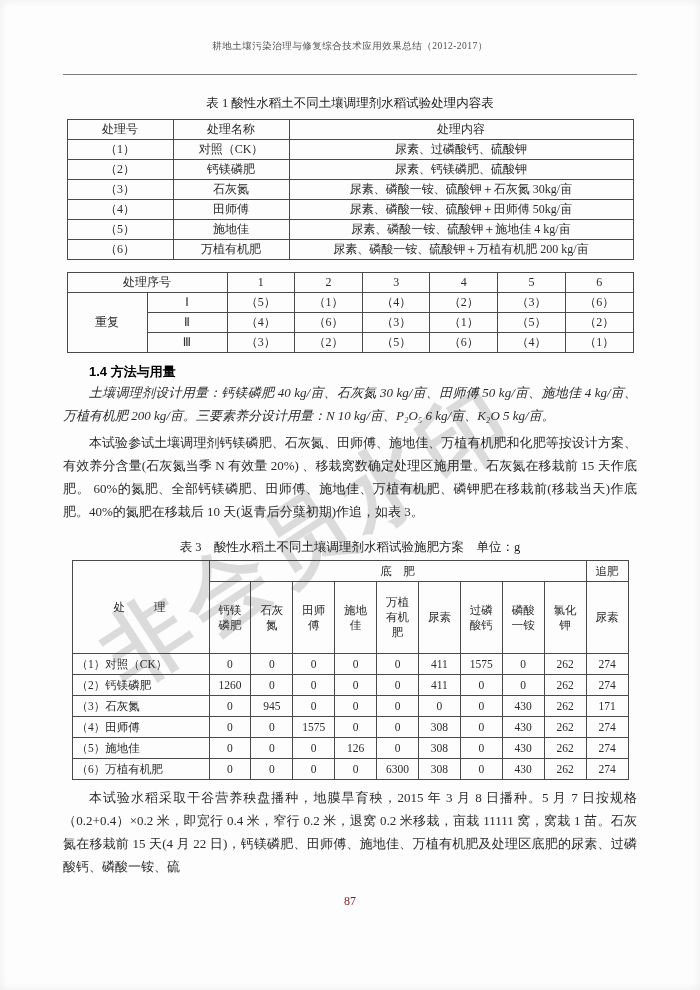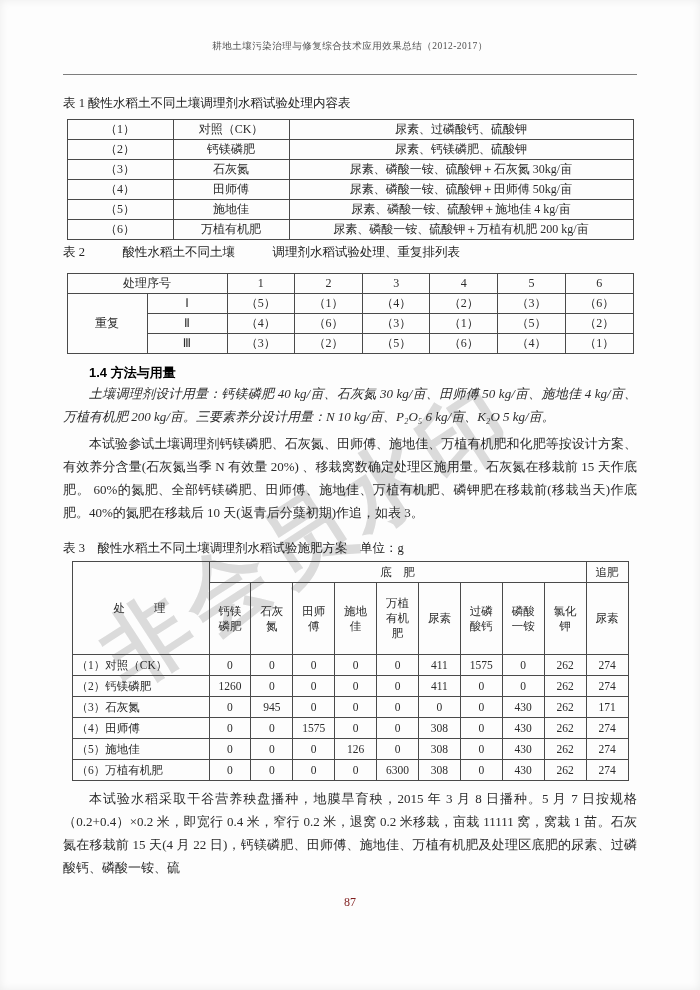--- a/index.html
+++ b/index.html
@@ -16,21 +16,21 @@
     font-family: "Liberation Sans", sans-serif; font-weight: bold;
     font-size: 86px; letter-spacing: 8px; white-space: nowrap;
     color: rgba(168,168,168,0.40); z-index: 0; pointer-events: none;
   }
   .content { position: absolute; left: 63px; top: 0; width: 574px; z-index: 1; }
   .running-header {
     text-align: center; font-size: 9.5px; color: #4f4f4f;
     padding-top: 40px; padding-bottom: 21px; border-bottom: 1px solid #7d7d7d;
     letter-spacing: 0.5px;
   }
-  .caption { font-size: 12.5px; color: #222; margin: 0; }
+  .caption { text-align: center; font-size: 12.5px; color: #222; margin: 0; }
   .cap1 { margin-top: 20px; }
   .cap2 { margin-top: 4px; }
   .cap3 { margin-top: 16px; }
   table { border-collapse: collapse; margin: 0 auto; table-layout: fixed; border: 1.5px solid #3c3c3c; }
   td {
     border: 1px solid #4a4a4a; text-align: center;
     font-size: 12px; height: 20px; padding: 1px 4px; line-height: 17px;
     overflow: hidden;
   }
   .t1 { width: 567px; margin-top: 7px; }
@@ -66,20 +66,25 @@
 
     <p class="caption cap1">表 1  酸性水稻土不同土壤调理剂水稻试验处理内容表</p>
 
     <table class="t1">
       <colgroup>
           <col style="width:106px">
           <col style="width:116px">
           <col>
         </colgroup>
       <tbody>
+          <tr>
+        <td>处理号</td>
+        <td>处理名称</td>
+        <td>处理内容</td>
+      </tr>
       <tr>
         <td>（1）</td>
         <td>对照（CK）</td>
         <td>尿素、过磷酸钙、硫酸钾</td>
       </tr>
       <tr>
         <td>（2）</td>
         <td>钙镁磷肥</td>
         <td>尿素、钙镁磷肥、硫酸钾</td>
       </tr>
@@ -99,21 +104,20 @@
         <td>尿素、磷酸一铵、硫酸钾＋施地佳 4 kg/亩</td>
       </tr>
       <tr>
         <td>（6）</td>
         <td>万植有机肥</td>
         <td>尿素、磷酸一铵、硫酸钾＋万植有机肥 200 kg/亩</td>
       </tr>
     </tbody>
       </table>
 
-    <p class="caption cap2">表 2　　　酸性水稻土不同土壤　　　调理剂水稻试验处理、重复排列表</p>
 
     <table class="t2">
       <colgroup>
           <col style="width:80px">
           <col style="width:80px">
           <col>
           <col>
           <col>
           <col>
           <col>

